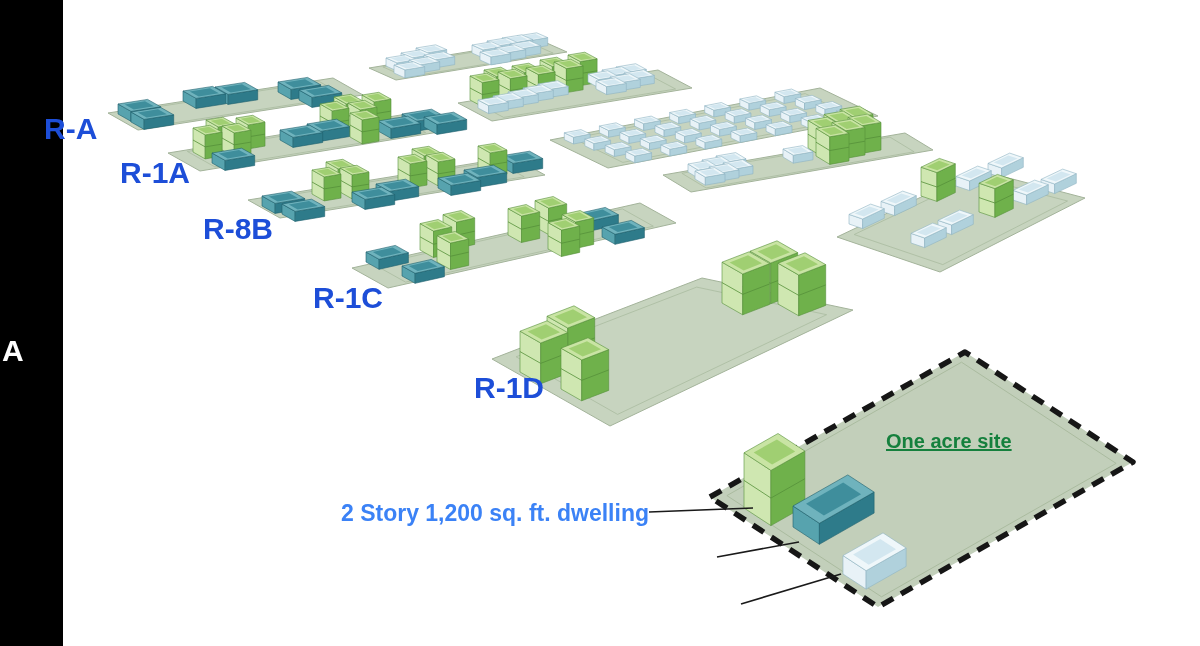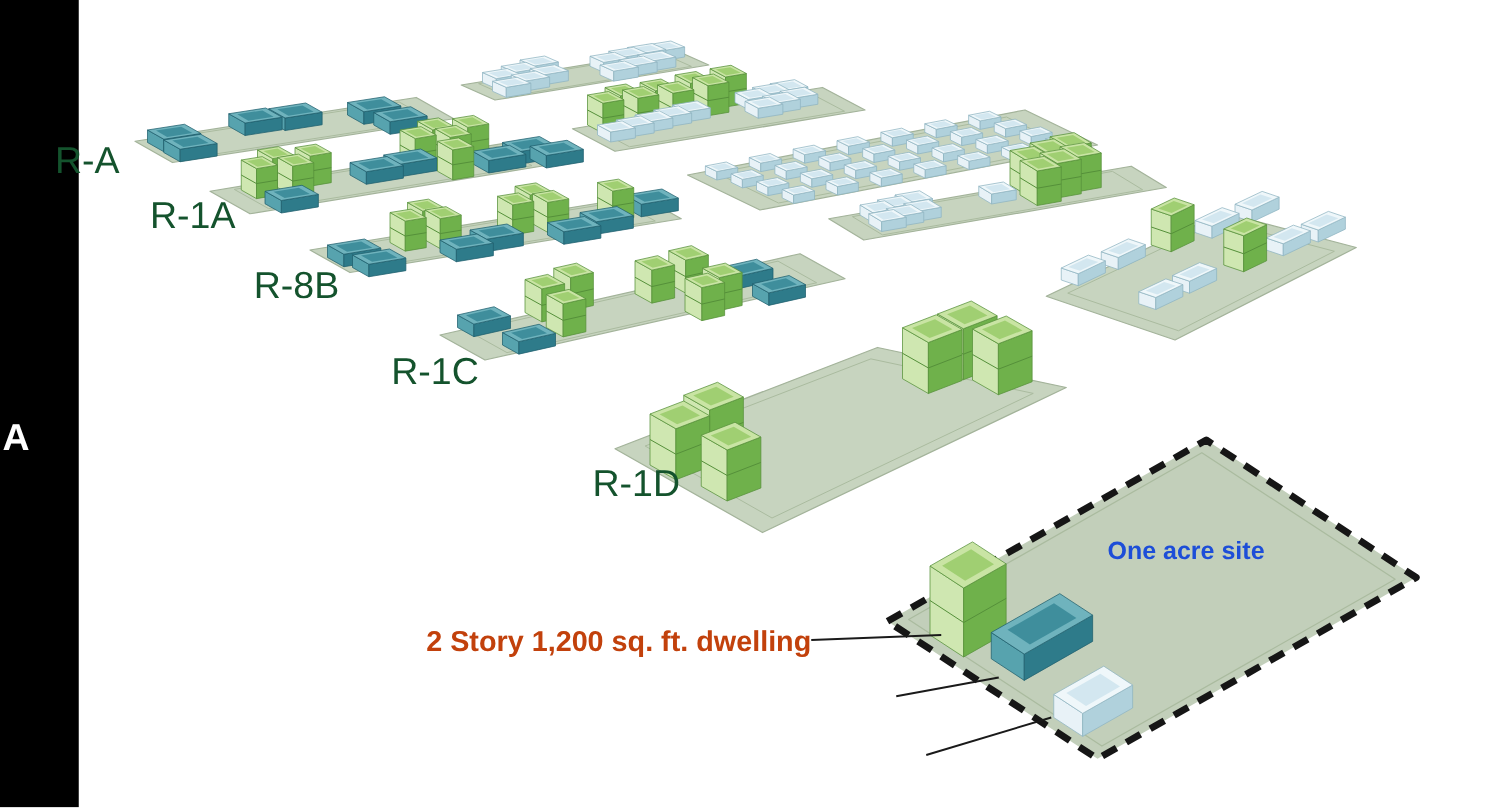--- a/index.html
+++ b/index.html
@@ -1,23 +1,23 @@
 <!DOCTYPE html>
 <html><head>
 <meta charset="utf-8">
 <style>
   html,body{margin:0;padding:0;background:#ffffff;}
   #frame{position:relative;width:1200px;height:646px;background:#ffffff;overflow:hidden;
          font-family:"Liberation Sans",sans-serif;}
   #sidebar{position:absolute;left:0;top:0;width:63px;height:646px;background:#000000;}
   #side-label{position:absolute;left:2px;top:334px;color:#ffffff;font-size:30px;font-weight:bold;}
   #diagram-svg{position:absolute;left:0;top:0;}
-  .zone-label{position:absolute;color:#14532d;font-size:30px;font-weight:normal;letter-spacing:0px;}
-  .legend-label{position:absolute;color:#c2410c;font-size:23px;font-weight:bold;white-space:nowrap;text-align:center;}
-  .site-label{position:absolute;color:#1d4ed8;font-size:20px;font-weight:bold;white-space:nowrap;}
+  .zone-label{position:absolute;color:#1d4ed8;font-size:30px;font-weight:bold;letter-spacing:0px;}
+  .legend-label{position:absolute;color:#3b82f6;font-size:23px;font-weight:bold;white-space:nowrap;text-align:center;}
+  .site-label{position:absolute;color:#15803d;font-size:20px;font-weight:bold;white-space:nowrap;text-decoration:underline;}
 </style>
 </head>
 <body>
 
 <div id="frame">
   <svg id="diagram-svg" width="1200" height="646" viewBox="0 0 1200 646">
       <polygon points="369.0,68.0 540.0,40.0 567.0,52.0 396.0,80.0" fill="#c7d4bf" stroke="#a3b39a" stroke-width="1" stroke-linejoin="round"></polygon>
       <polygon points="382.9,66.9 529.9,42.8 553.1,53.1 406.1,77.2" fill="none" stroke="#aabb9f" stroke-width="0.8" stroke-linejoin="round"></polygon>
       <polygon points="517.0,44.0 528.0,48.9 528.0,40.9 517.0,36.0" fill="#e8f2f7" stroke="#8fb4c2" stroke-width="0.6" stroke-linejoin="round"></polygon>
       <polygon points="528.0,48.9 547.7,45.6 547.7,37.6 528.0,40.9" fill="#b0d1dc" stroke="#8fb4c2" stroke-width="0.6" stroke-linejoin="round"></polygon>

